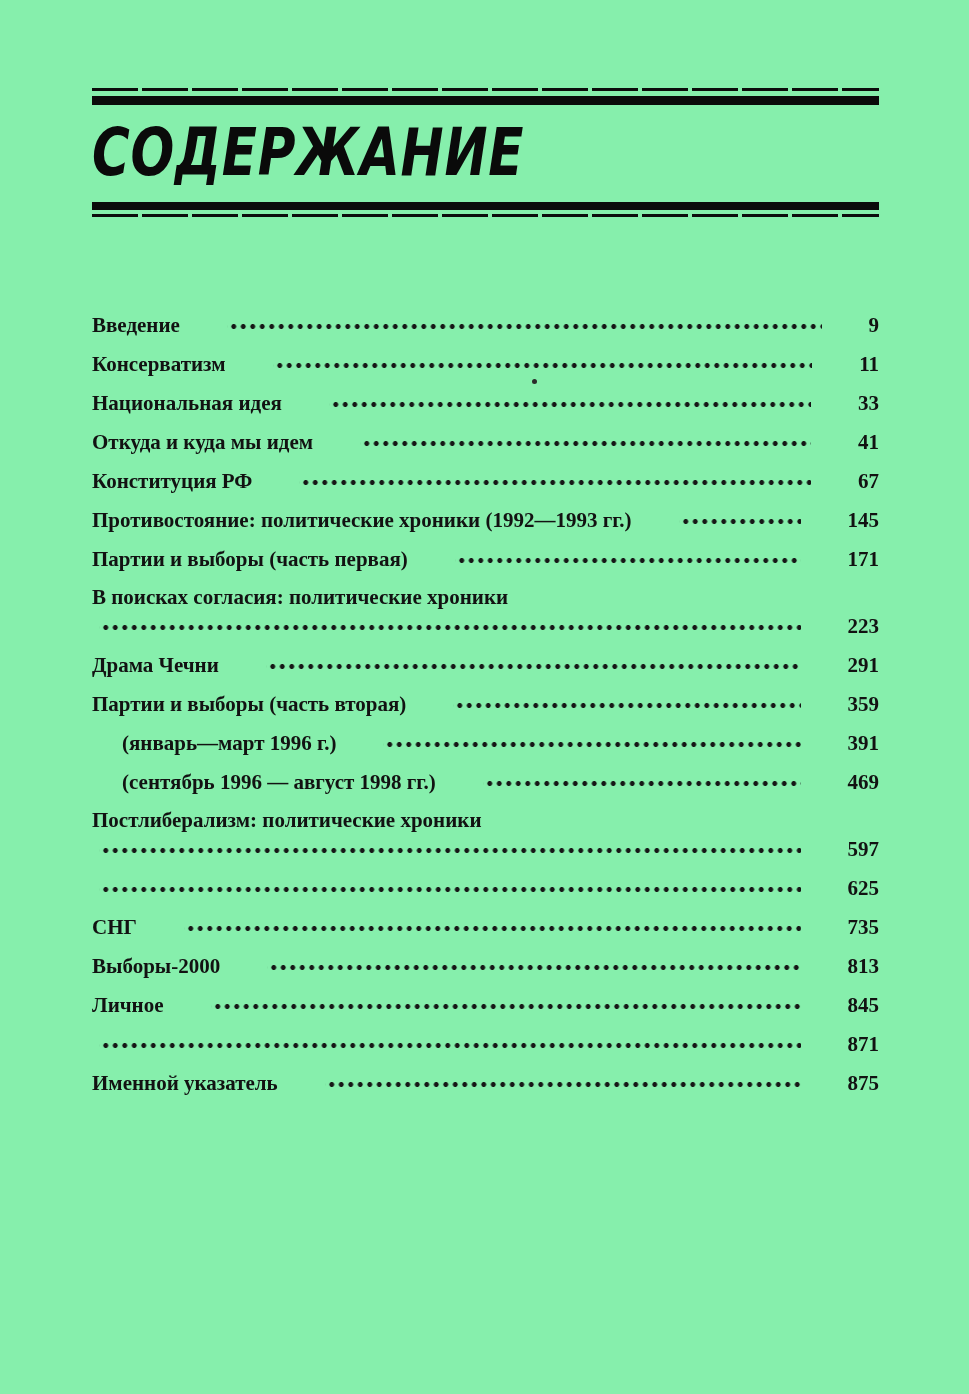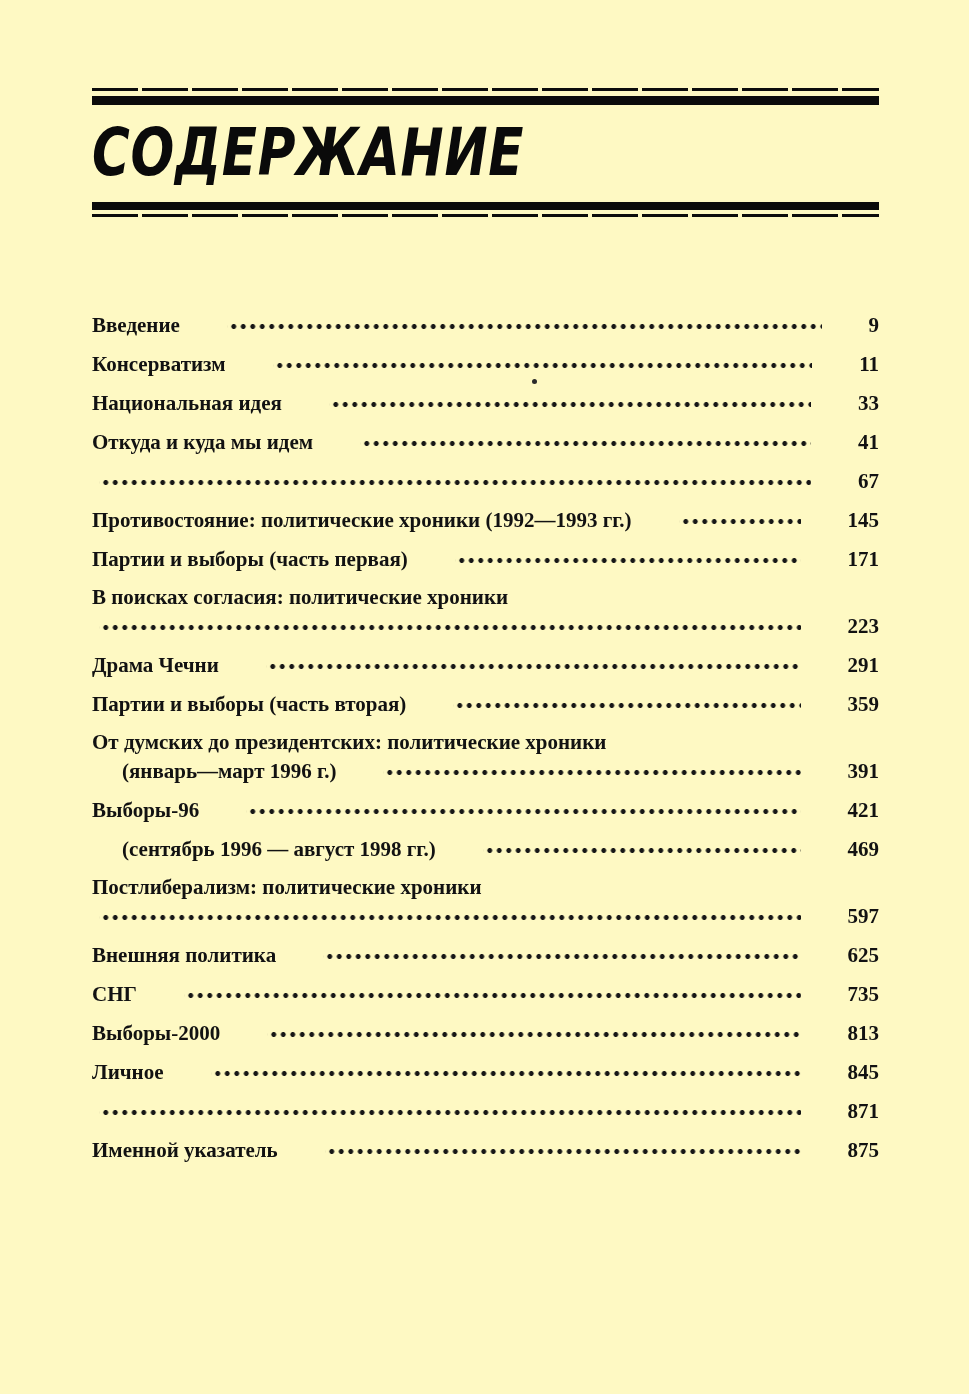--- a/index.html
+++ b/index.html
@@ -4,21 +4,21 @@
 <style>
   html, body {
     margin: 0;
     padding: 0;
     background: #e8e8e8;
   }
   .page {
     position: relative;
     width: 969px;
     height: 1394px;
-    background: #fef9c3;
+    background: #86efac;
     overflow: hidden;
     font-family: "Liberation Serif", serif;
     color: #121212;
   }
   
   .rule-group {
     position: absolute;
     left: 92px;
     width: 787px;
   }
@@ -147,20 +147,21 @@
       </div>
       <div class="entry">
         <div class="line">
           <span class="label">Откуда и куда мы идем</span>
           <span class="dots"></span>
           <span class="pg">41</span>
         </div>
       </div>
       <div class="entry">
         <div class="line">
+          <span class="label">Конституция РФ</span>
           <span class="dots"></span>
           <span class="pg">67</span>
         </div>
       </div>
       <div class="entry">
         <div class="line">
           <span class="label">Противостояние: политические хроники (1992—1993 гг.)</span>
           <span class="dots"></span>
           <span class="pg">145</span>
         </div>
@@ -190,54 +191,43 @@
       </div>
       <div class="entry">
         <div class="line">
           <span class="label">Партии и выборы (часть вторая)</span>
           <span class="dots"></span>
           <span class="pg">359</span>
         </div>
       </div>
       <div class="entry">
         <div class="line">
-          <span class="label">От думских до президентских: политические хроники</span>
-        </div>
-        <div class="line">
           <span class="label cont">(январь—март 1996 г.)</span>
           <span class="dots"></span>
           <span class="pg">391</span>
         </div>
       </div>
       <div class="entry">
         <div class="line">
-          <span class="label">Выборы-96</span>
-          <span class="dots"></span>
-          <span class="pg">421</span>
-        </div>
-      </div>
-      <div class="entry">
-        <div class="line">
           <span class="label cont">(сентябрь 1996 — август 1998 гг.)</span>
           <span class="dots"></span>
           <span class="pg">469</span>
         </div>
       </div>
       <div class="entry">
         <div class="line">
           <span class="label">Постлиберализм: политические хроники</span>
         </div>
         <div class="line">
           <span class="dots"></span>
           <span class="pg">597</span>
         </div>
       </div>
       <div class="entry">
         <div class="line">
-          <span class="label">Внешняя политика</span>
           <span class="dots"></span>
           <span class="pg">625</span>
         </div>
       </div>
       <div class="entry">
         <div class="line">
           <span class="label">СНГ</span>
           <span class="dots"></span>
           <span class="pg">735</span>
         </div>

